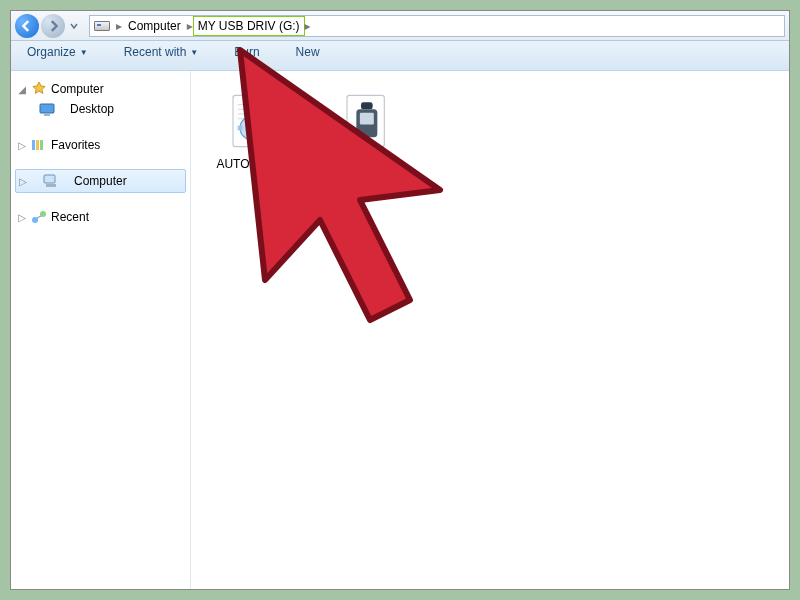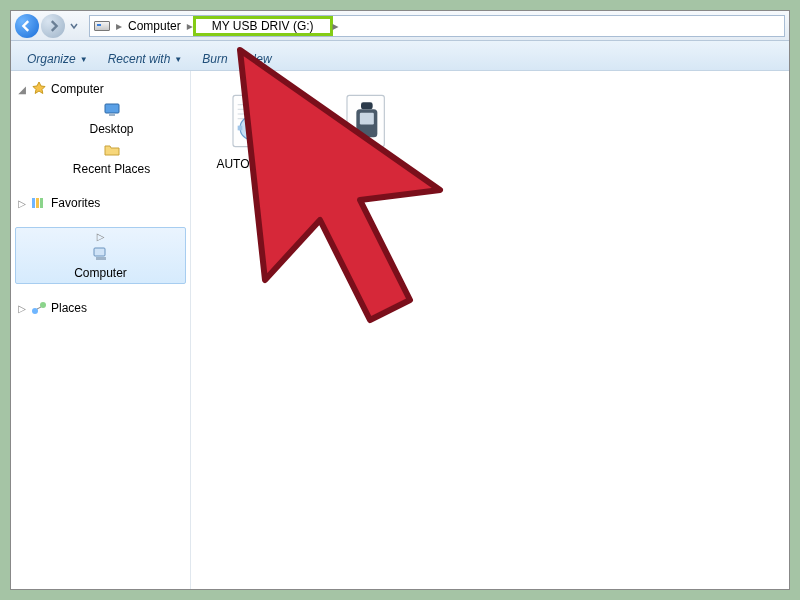--- a/index.html
+++ b/index.html
@@ -8,30 +8,30 @@
   .addrbar { height: 30px; background: linear-gradient(#f6f9fc,#e4ecf4); border-bottom: 1px solid #b7c8da; display: flex; align-items: center; padding: 0 4px; gap: 2px; }
   .navbtn { width: 24px; height: 24px; border-radius: 50%; display: flex; align-items: center; justify-content: center; cursor: pointer; }
   .back { background: radial-gradient(circle at 30% 30%, #6fb6ff, #1a6ed8); }
   .fwd  { background: radial-gradient(circle at 30% 30%, #d8e4f0, #9fb4c9); }
   .navbtn svg { width: 12px; height: 12px; }
   .dd { width: 14px; height: 24px; display:flex; align-items:center; justify-content:center; cursor:pointer; }
   .breadcrumb { flex: 1; height: 22px; background: #fff; border: 1px solid #a9bdd4; margin-left: 6px; display: flex; align-items: center; padding: 0 4px; gap: 0; }
   .driveicon { width: 16px; height: 10px; background: linear-gradient(#f4f4f4,#c8c8c8); border: 1px solid #777; border-radius: 1px; margin-right: 6px; position:relative; }
   .driveicon::after{ content:""; position:absolute; top:2px; left:2px; width:4px; height:2px; background:#3a7edb; }
   .crumb { padding: 0 6px; height: 100%; display:flex; align-items:center; cursor:pointer; }
-  .crumb.hl { border: 3px solid #84cc16; padding: 0 16px; }
+  .crumb.hl { border: 1px solid #84cc16; padding: 0 4px; }
   .crumbsep { color:#777; display:flex; align-items:center; }
-  .toolbar { height: 30px; background: linear-gradient(#eaf3fb,#d7e7f5); border-bottom: 1px solid #c3d4e4; display:flex; align-items:flex-end; gap: 8px; padding: 0 10px; color: #1f4e79; font-style: italic; }
+  .toolbar { height: 30px; background: linear-gradient(#eaf3fb,#d7e7f5); border-bottom: 1px solid #c3d4e4; display:flex; align-items:flex-start; gap: 24px; padding: 0 10px; color: #1f4e79; }
   .tbtn { padding: 4px 6px; display:flex; align-items:center; gap:4px; cursor:pointer; }
   .tbtn .tri { font-size: 8px; }
   .body { flex:1; display:flex; min-height:0; }
   .sidebar { width: 180px; border-right: 1px solid #e0e7ee; padding: 8px 4px; overflow:auto; }
   .navgroup { margin-bottom: 14px; }
   .navhead { display:flex; align-items:center; gap:4px; padding:2px 2px; font-weight:400; cursor:pointer; }
-  .navitem { display:flex; align-items:center; gap:4px; padding:3px 2px 3px 24px; cursor:pointer;flex-direction:column; }
+  .navitem { display:flex; gap:15px; padding:3px 2px 3px 24px; cursor:pointer; }
   .navitem.sel { background: linear-gradient(#eaf4fe,#d6ebfd); border:1px solid #a7cdf0; border-radius:2px; padding-left:23px; }
   .exp { width:10px; color:#888; font-size:10px; display:inline-block; text-align:center;}
   .ic { width:16px; height:16px; display:flex; align-items:center; justify-content:center; }
   .content { flex:1; padding: 18px; display:flex; gap: 24px; align-items:flex-start; }
   .file { width: 90px; display:flex; flex-direction:column; align-items:center; gap:4px; cursor:pointer; }
   .thumb { width: 64px; height: 64px; display:flex; align-items:center; justify-content:center; }
   .fname { text-align:center; word-break: break-word; }
   
   .star svg, .folder svg, .comp svg, .net svg, .lib svg { width:16px; height:16px; }
   .bigpointer { position:absolute; left: 210px; top: 30px; width: 260px; height: 300px; pointer-events:none; }
@@ -100,28 +100,20 @@
         </div>
         <div class="navitem">
           <span class="ic">
             <svg viewBox="0 0 16 16">
                 <rect x="1" y="2" width="14" height="9" rx="1" fill="#5aa0e6" stroke="#2f6aa8"></rect>
                 <rect x="5" y="12" width="6" height="2" fill="#9fb4c9"></rect>
               </svg>
           </span>
           <span>Desktop</span>
         </div>
-        <div class="navitem">
-          <span class="ic folder">
-            <svg viewBox="0 0 16 16">
-                <path d="M1 4h5l1 2h8v7H1z" fill="#f7d77b" stroke="#c9a23a"></path>
-              </svg>
-          </span>
-          <span>Recent Places</span>
-        </div>
       </div>
 
       <div class="navgroup">
         <div class="navhead">
           <span class="exp">▷</span>
           <span class="ic lib">
             <svg viewBox="0 0 16 16">
                 <rect x="1" y="3" width="3" height="10" fill="#6fb6ff"></rect>
                 <rect x="5" y="3" width="3" height="10" fill="#f6c24a"></rect>
                 <rect x="9" y="3" width="3" height="10" fill="#8bd48b"></rect>
@@ -147,21 +139,21 @@
       <div class="navgroup">
         <div class="navhead">
           <span class="exp">▷</span>
           <span class="ic net">
             <svg viewBox="0 0 16 16">
                 <circle cx="4" cy="11" r="3" fill="#6fb6ff"></circle>
                 <circle cx="12" cy="5" r="3" fill="#8bd48b"></circle>
                 <line x1="6" y1="9" x2="10" y2="7" stroke="#888"></line>
               </svg>
           </span>
-          <span>Places</span>
+          <span>Recent</span>
         </div>
       </div>
 
     </div>
 
     <div class="content">
 
       <div class="file">
         <div class="thumb">
           <svg viewBox="0 0 48 48" width="56" height="56">

